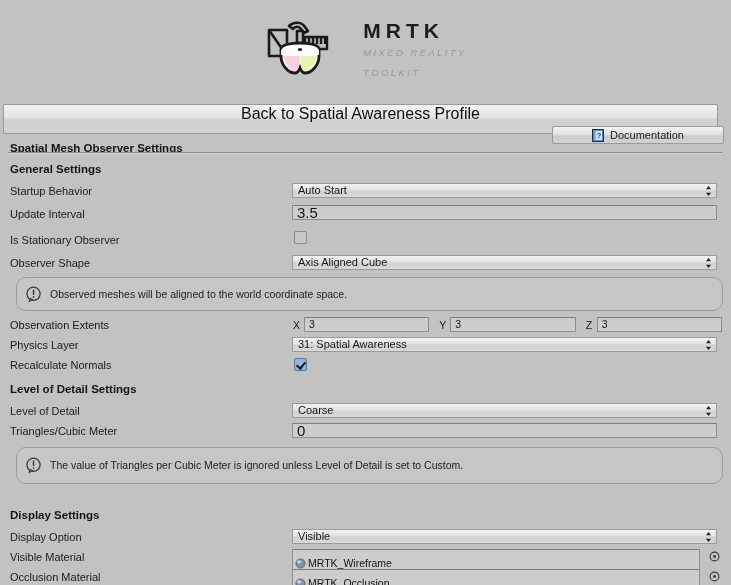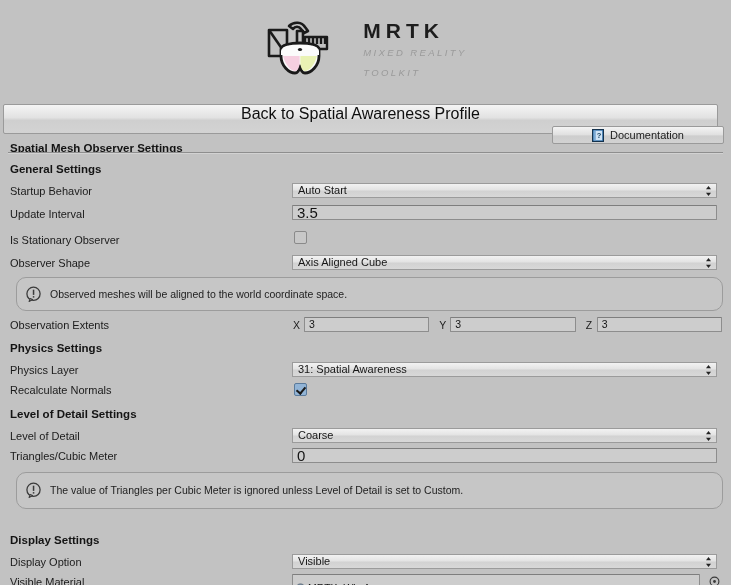--- a/index.html
+++ b/index.html
@@ -410,21 +410,20 @@
           <span class="axis">X</span>
           <div class="vfield">3</div>
           <span class="axis">Y</span>
           <div class="vfield">3</div>
           <span class="axis">Z</span>
           <div class="vfield">3</div>
         </div>
       </div>
     </div>
 
-    <div class="group-head" style="padding-top:6px;">Physics Settings</div>
 
     <div class="row">
       <div class="label">Physics Layer</div>
       <div class="field">
         <div class="popup">
           <span>31: Spatial Awareness</span>
           <svg class="updown" viewBox="0 0 7 12">
             <path d="M3.5 1 L6 4.2 L1 4.2 Z" fill="#222"></path>
             <path d="M3.5 11 L6 7.8 L1 7.8 Z" fill="#222"></path>
           </svg>

